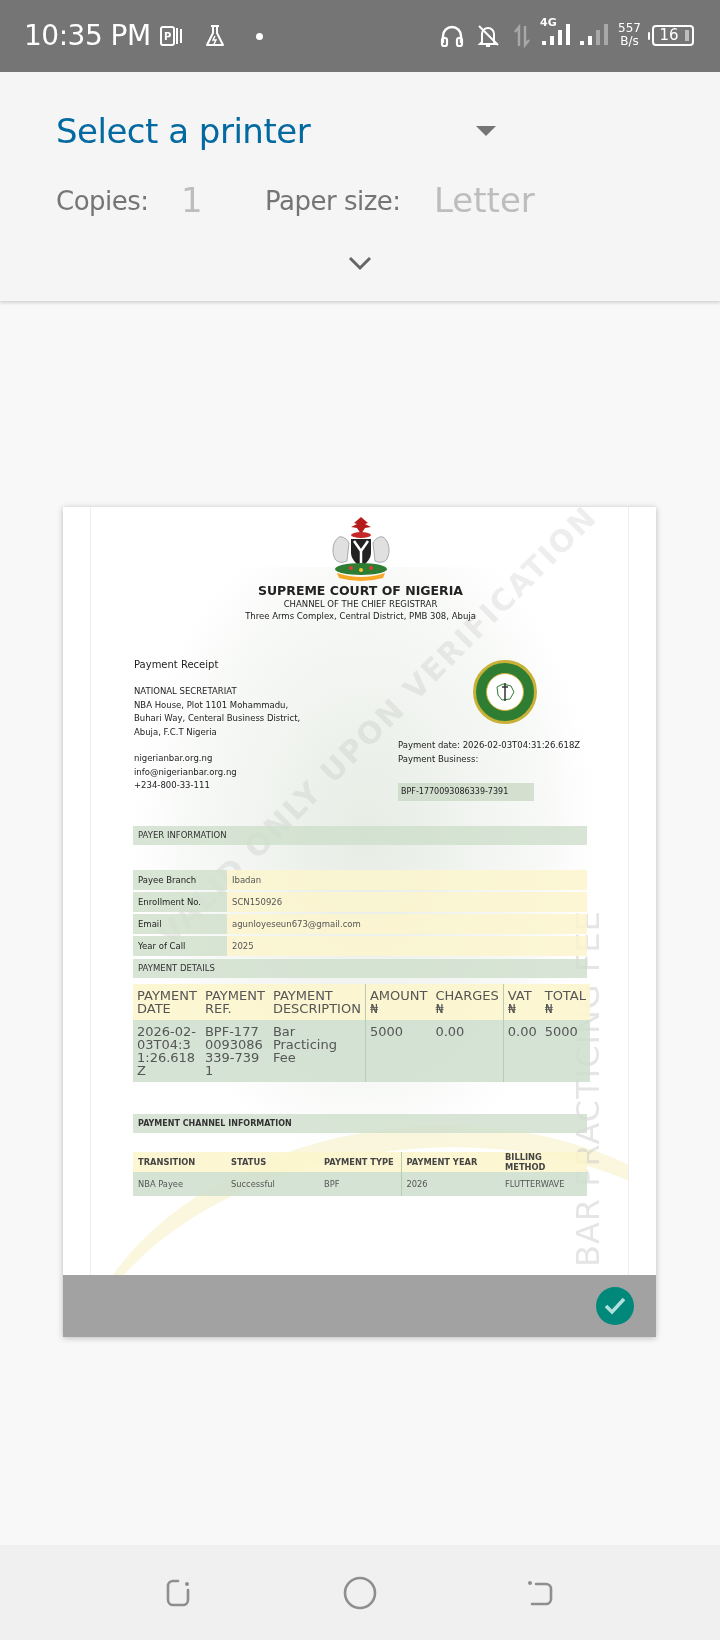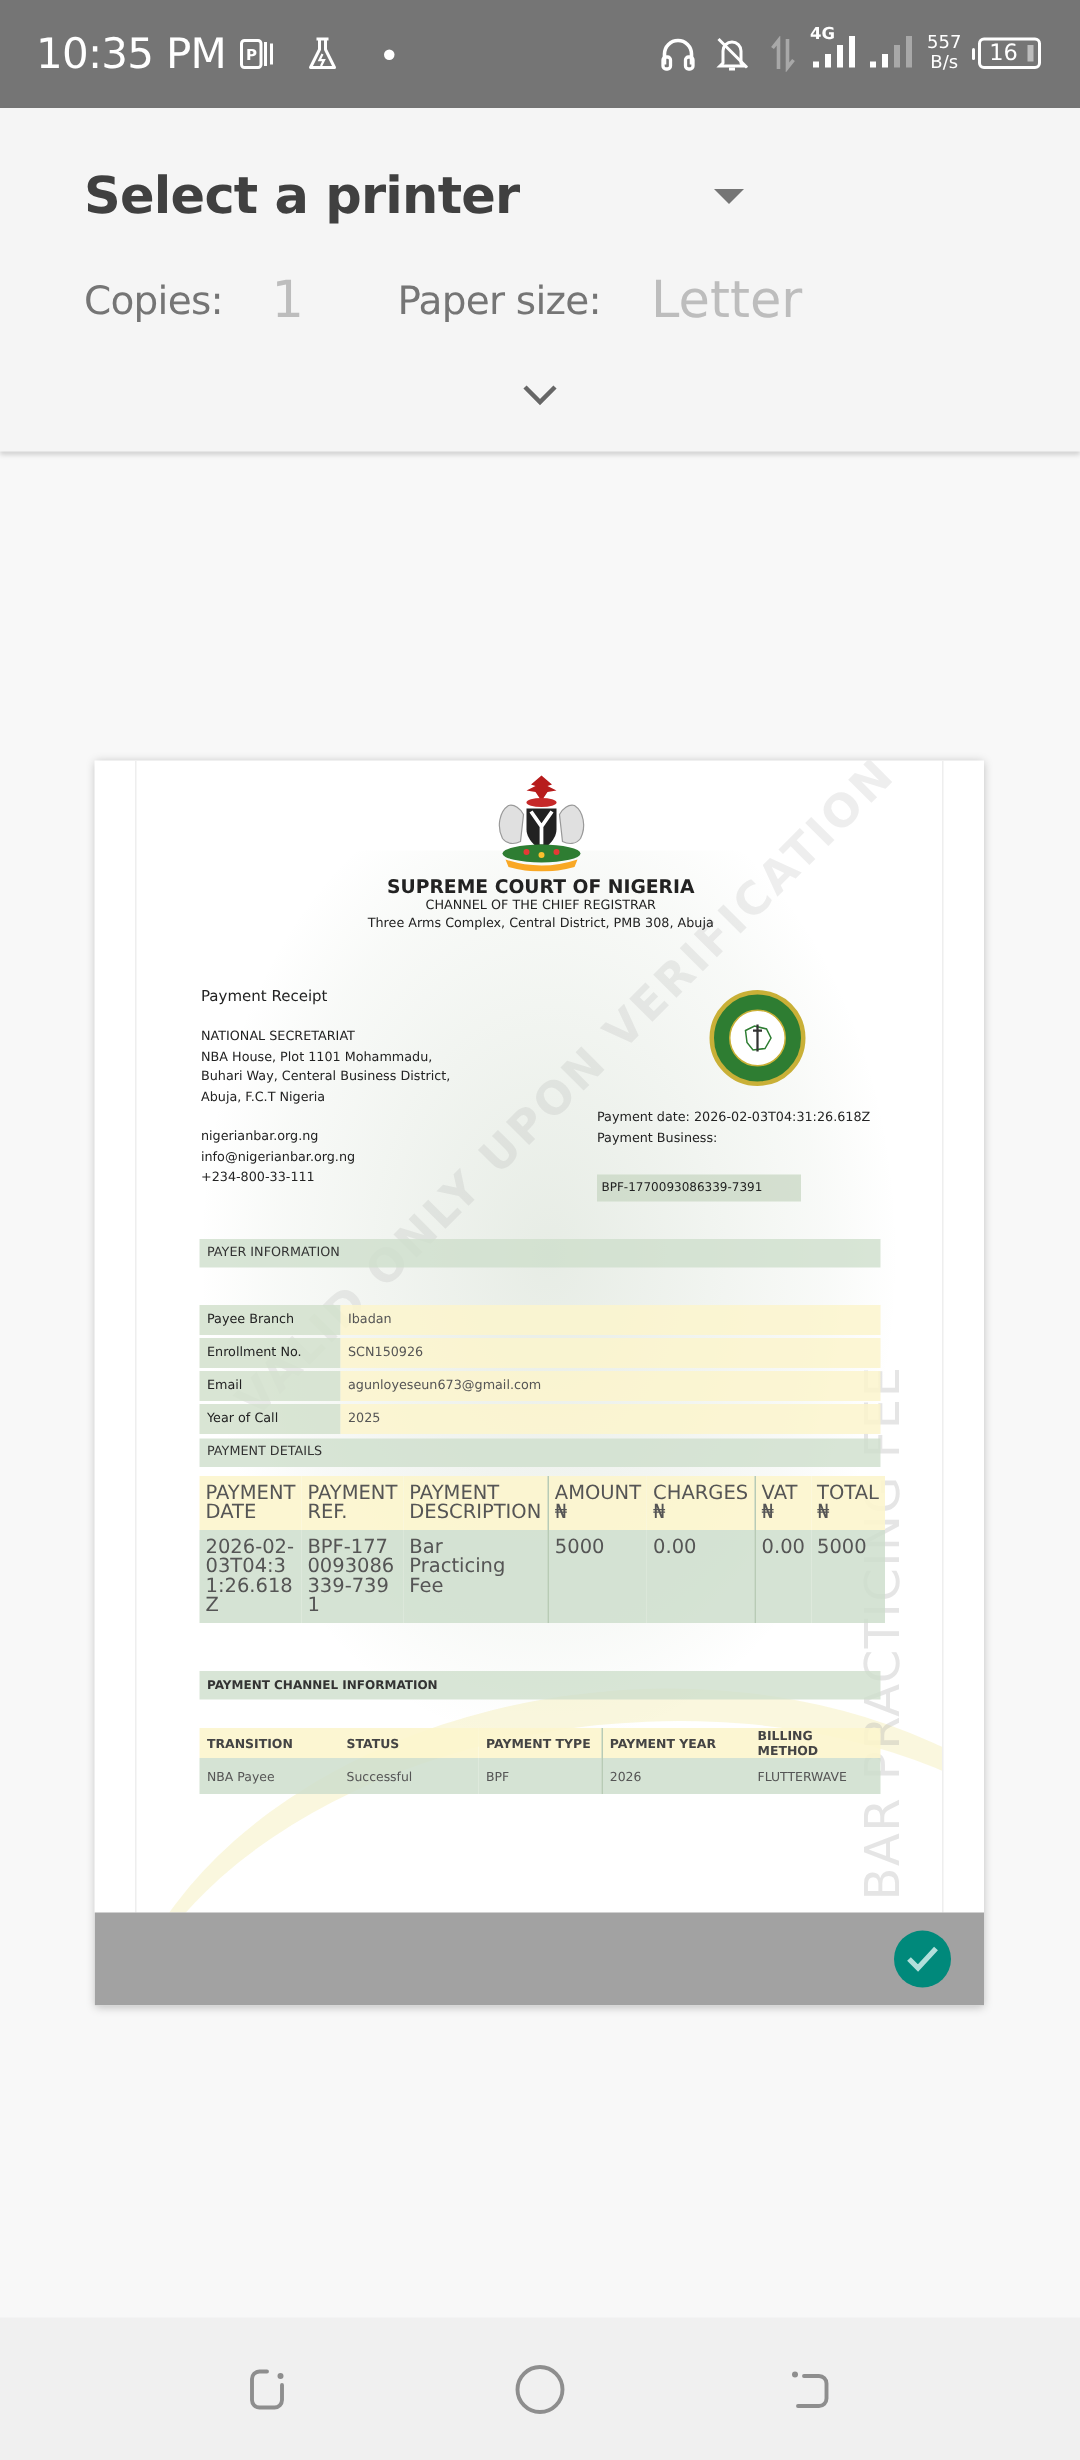--- a/index.html
+++ b/index.html
@@ -10,21 +10,21 @@
   .sb-time { position: absolute; left: 24px; top: 19px; font-size: 28px; font-family: "DejaVu Sans", sans-serif; letter-spacing: -0.5px; }
   .sb-icon { position: absolute; top: 22px; height: 28px; display: flex; align-items: center; justify-content: center; }
   .sb-net { position: absolute; left: 618px; top: 22px; font-size: 12px; line-height: 13px; text-align: center; font-family: "DejaVu Sans", sans-serif; }
   .battery { position: absolute; left: 652px; top: 25px; width: 42px; height: 21px; border: 2px solid #fff; border-radius: 4px; font-size: 15px; line-height: 17px; text-align: center; padding-right: 8px; font-family: "DejaVu Sans", sans-serif; }
   .battery::after { content: ""; position: absolute; right: 3px; top: 3px; width: 4px; height: 11px; background: #bdbdbd; }
   .battery::before { content: ""; position: absolute; left: -6px; top: 5px; width: 2px; height: 8px; background: #fff; border-radius: 1px; }
 
   
   .options { position: absolute; left: 0; top: 72px; width: 720px; height: 229px; background: #f5f5f5; box-shadow: 0 2px 3px rgba(0,0,0,0.15); }
   .printer-select { position: absolute; left: 56px; top: 34px; width: 440px; height: 50px; display: flex; align-items: center; cursor: pointer; }
-  .printer-label { font-size: 34px; color: #404040; font-family: "DejaVu Sans", sans-serif; letter-spacing: -0.5px; font-weight: bold; }
+  .printer-label { font-size: 34px; color: #0369a1; font-family: "DejaVu Sans", sans-serif; letter-spacing: -0.5px; }
   .printer-arrow { position: absolute; right: 0; top: 20px; width: 0; height: 0; border-left: 10px solid transparent; border-right: 10px solid transparent; border-top: 10px solid #757575; }
   .opt-label { position: absolute; top: 114px; font-size: 26px; color: #757575; font-family: "DejaVu Sans", sans-serif; letter-spacing: -0.5px; }
   .opt-value { position: absolute; top: 108px; font-size: 34px; color: #bdbdbd; font-family: "DejaVu Sans", sans-serif; }
   .expand-btn { position: absolute; left: 340px; top: 176px; width: 40px; height: 30px; display: flex; align-items: center; justify-content: center; cursor: pointer; }
 
   
   .preview { position: absolute; left: 63px; top: 507px; width: 593px; height: 830px; background: #fff; box-shadow: 0 1px 6px rgba(0,0,0,0.25); overflow: hidden; }
   .doc { position: absolute; left: 27px; top: 0; width: 539px; height: 768px; border-left: 1px solid #eee; border-right: 1px solid #eee; overflow: hidden; font-family: "DejaVu Sans", sans-serif; color: #222; }
   .wm-bg { position: absolute; left: 40px; top: 60px; width: 470px; height: 600px; background: radial-gradient(ellipse at 50% 45%, rgba(120,150,110,0.18), rgba(120,150,110,0.05) 55%, rgba(255,255,255,0) 70%); }
   .wm-arc { position: absolute; left: -20px; top: 620px; width: 700px; height: 500px; border-radius: 50%; border-top: 22px solid rgba(240,232,160,0.35); transform: rotate(-6deg); }

